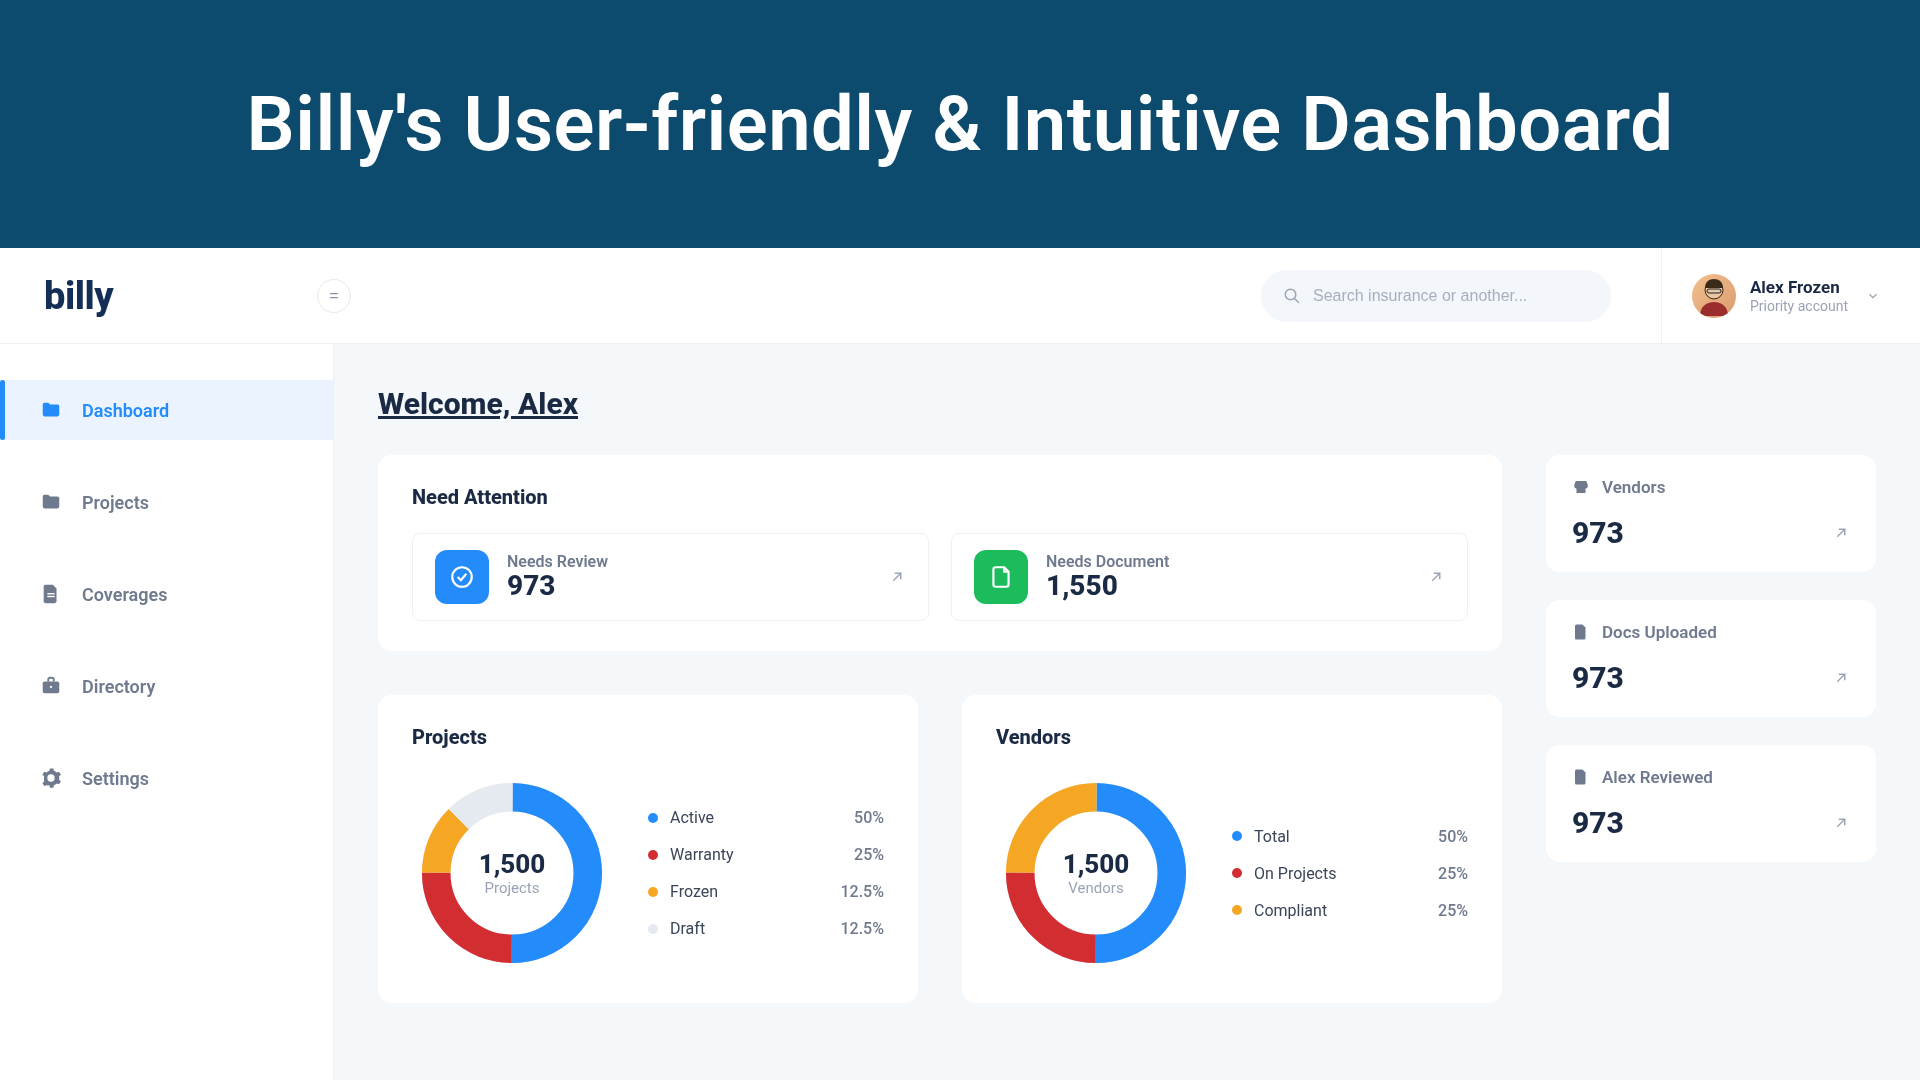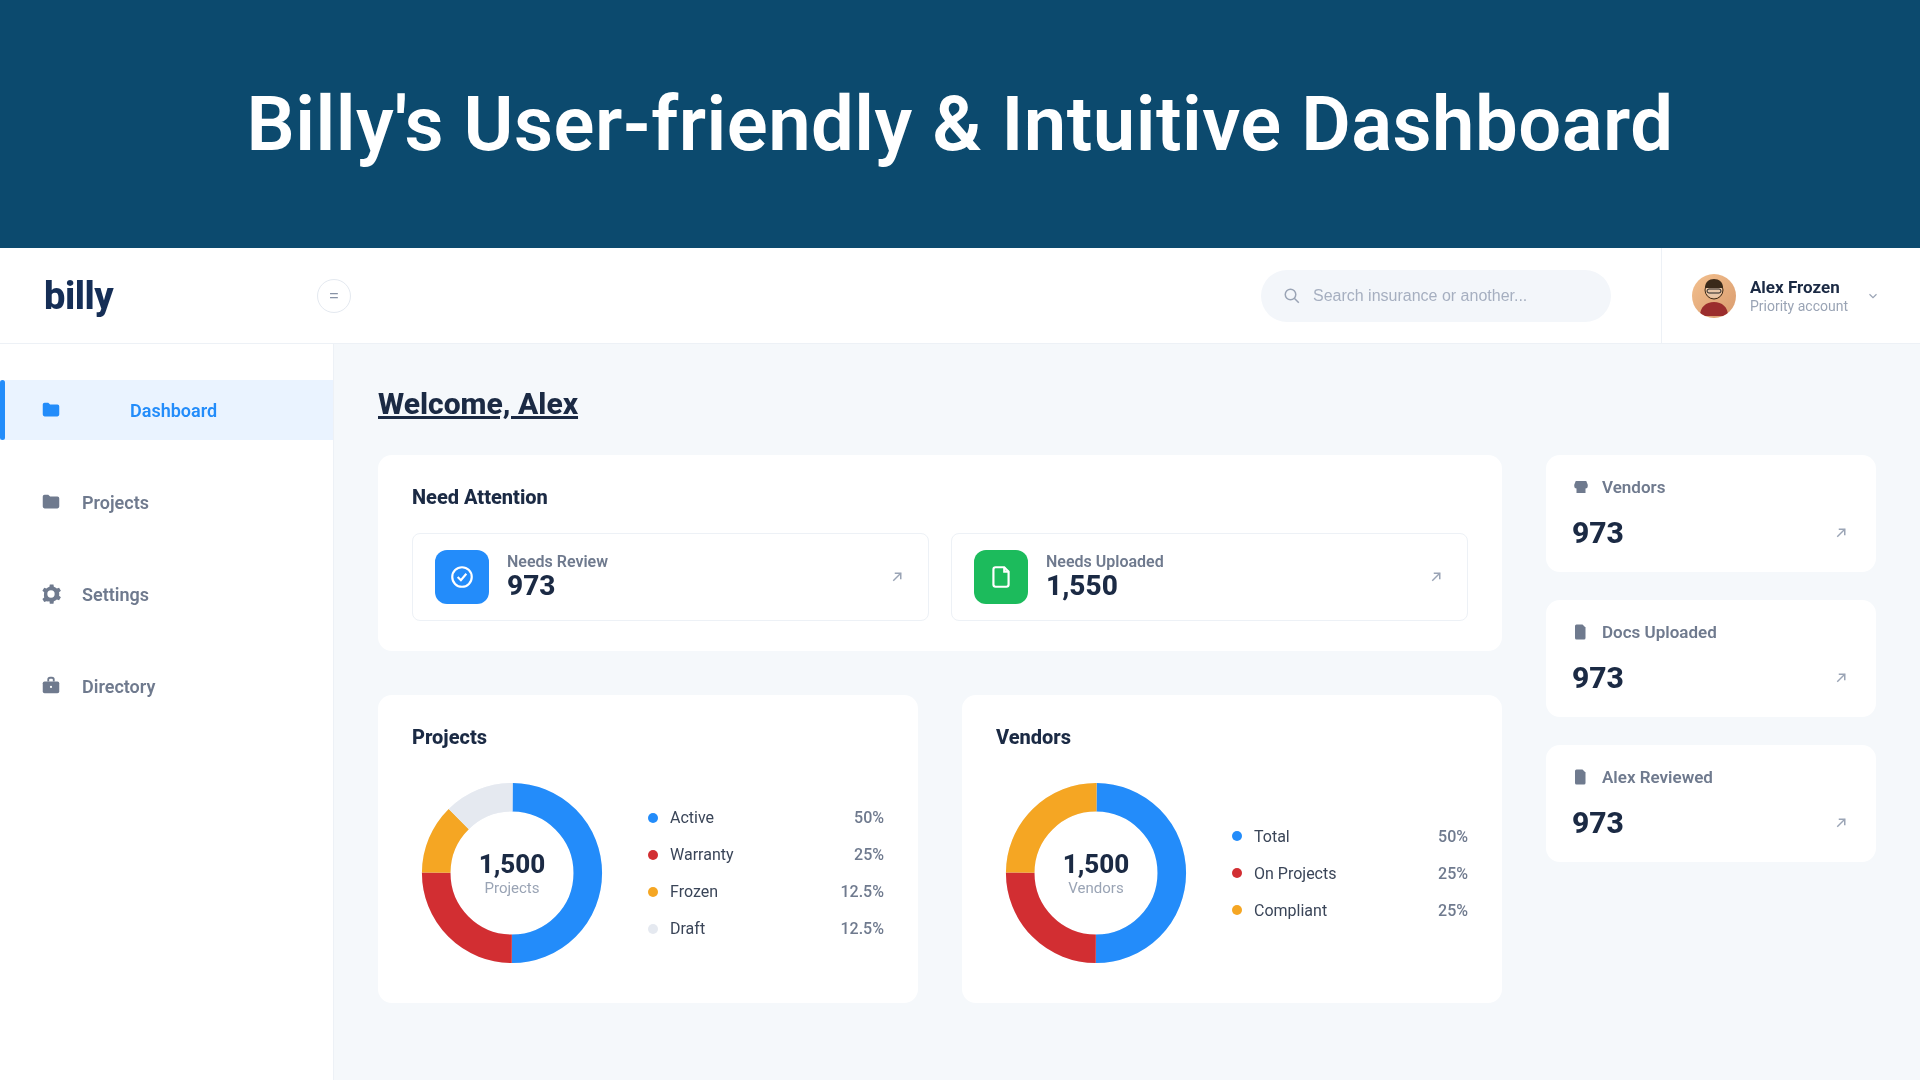--- a/index.html
+++ b/index.html
@@ -26,21 +26,21 @@
   .user { display: flex; align-items: center; padding: 0 40px 0 30px; border-left: 1px solid #edf1f6; height: 100%; cursor: pointer; }
   .avatar { width: 44px; height: 44px; border-radius: 50%; background: linear-gradient(135deg,#f3c08e,#d99b6e); display:flex; align-items:center; justify-content:center; overflow:hidden; }
   .avatar svg { width: 40px; height: 40px; }
   .user-text { margin-left: 14px; margin-right: 18px; }
   .user-name { font-size: 17px; font-weight: 700; color: #1b2a44; line-height: 1.2; }
   .user-sub { font-size: 14px; color: #9aa4b5; }
   .chevron-down { width: 14px; height: 14px; }
 
   .sidebar { background: #fff; border-right: 1px solid #edf1f6; padding-top: 36px; }
   .nav-item { display: flex; align-items: center; height: 60px; padding-left: 40px; cursor: pointer; font-size: 18px; font-weight: 600; color: #6f7a8e; margin-bottom: 32px; position: relative; }
-  .nav-item.active { background: #eaf3ff; color: #238cfa; gap: 48px; }
+  .nav-item.active { background: #eaf3ff; color: #238cfa; }
   .nav-item.active::before { content: ""; position: absolute; left: 0; top: 0; bottom: 0; width: 5px; background: #238cfa; border-radius: 4px; }
   .nav-icon { width: 22px; height: 22px; margin-right: 20px; display: inline-flex; align-items:center; justify-content:center; }
 
   .main { background: #f5f8fb; padding: 42px 44px 0; overflow: hidden; }
   .welcome { font-size: 30px; font-weight: 800; color: #1b2a44; margin-bottom: 34px; text-decoration: underline; }
 
   .row { display: flex; gap: 44px; }
   .card { background: #fff; border-radius: 14px; padding: 30px 34px; }
   .card-title { font-size: 20px; font-weight: 800; color: #1b2a44; margin-bottom: 24px; }
 
@@ -133,34 +133,44 @@
       <span class="nav-icon">
           <svg width="22" height="22" viewBox="0 0 24 24" fill="#6f7a8e">
             <path d="M3 6a2 2 0 012-2h4l2 2h8a2 2 0 012 2v9a2 2 0 01-2 2H5a2 2 0 01-2-2V6z"></path>
           </svg>
         </span>
       <span>Projects</span>
     </div>
     <div class="nav-item">
       <span class="nav-icon">
           <svg width="22" height="22" viewBox="0 0 24 24" fill="#6f7a8e">
-            <path d="M12 8a4 4 0 100 8 4 4 0 000-8zm9 4a9 9 0 01-.2 1.9l2 1.6-2 3.4-2.4-.8a9 9 0 01-3.3 1.9l-.4 2.5h-4l-.4-2.5A9 9 0 017 20l-2.4.8-2-3.4 2-1.6A9 9 0 014.4 12c0-.65.07-1.3.2-1.9l-2-1.6 2-3.4L7 5.9a9 9 0 013.3-1.9L10.7 1.5h4l.4 2.5A9 9 0 0118.4 5.9l2.4-.8 2 3.4-2 1.6c.13.6.2 1.25.2 1.9z"></path>
-          </svg>
-        </span>
-      <span>Settings</span>
+            <path d="M6 2h8l4 4v14a2 2 0 01-2 2H6a2 2 0 01-2-2V4a2 2 0 012-2z"></path>
+            <rect x="8" y="11" width="8" height="1.5" fill="#fff"></rect>
+            <rect x="8" y="14" width="8" height="1.5" fill="#fff"></rect>
+          </svg>
+        </span>
+      <span>Coverages</span>
     </div>
     <div class="nav-item">
       <span class="nav-icon">
           <svg width="22" height="22" viewBox="0 0 24 24" fill="#6f7a8e">
             <rect x="3" y="7" width="18" height="13" rx="2"></rect>
             <path d="M9 7V5a2 2 0 012-2h2a2 2 0 012 2v2" fill="none" stroke="#6f7a8e" stroke-width="2"></path>
             <circle cx="12" cy="13" r="1.2" fill="#fff"></circle>
           </svg>
         </span>
       <span>Directory</span>
+    </div>
+    <div class="nav-item">
+      <span class="nav-icon">
+          <svg width="22" height="22" viewBox="0 0 24 24" fill="#6f7a8e">
+            <path d="M12 8a4 4 0 100 8 4 4 0 000-8zm9 4a9 9 0 01-.2 1.9l2 1.6-2 3.4-2.4-.8a9 9 0 01-3.3 1.9l-.4 2.5h-4l-.4-2.5A9 9 0 017 20l-2.4.8-2-3.4 2-1.6A9 9 0 014.4 12c0-.65.07-1.3.2-1.9l-2-1.6 2-3.4L7 5.9a9 9 0 013.3-1.9L10.7 1.5h4l.4 2.5A9 9 0 0118.4 5.9l2.4-.8 2 3.4-2 1.6c.13.6.2 1.25.2 1.9z"></path>
+          </svg>
+        </span>
+      <span>Settings</span>
     </div>
   </div>
 
   <div class="main">
     <div class="welcome">Welcome, Alex</div>
 
     <div class="row">
       <div style="flex:1; display:flex; flex-direction:column; gap:44px;">
 
         <div class="card attention-card">
@@ -186,21 +196,21 @@
             </div>
             <div class="stat">
               <div class="stat-left">
                 <div class="stat-icon green">
                   <svg width="26" height="26" viewBox="0 0 24 24" fill="none" stroke="#fff" stroke-width="2">
                       <path d="M7 3h8l4 4v12a2 2 0 01-2 2H7a2 2 0 01-2-2V5a2 2 0 012-2z"></path>
                       <polyline points="15 3 15 7 19 7"></polyline>
                     </svg>
                 </div>
                 <div>
-                  <div class="stat-label">Needs Uploaded</div>
+                  <div class="stat-label">Needs Document</div>
                   <div class="stat-value">1,550</div>
                 </div>
               </div>
               <svg class="arrow-ne" viewBox="0 0 24 24" fill="none" stroke="currentColor" stroke-width="2">
                   <line x1="7" y1="17" x2="17" y2="7"></line>
                   <polyline points="9 7 17 7 17 15"></polyline>
                 </svg>
             </div>
           </div>
         </div>

